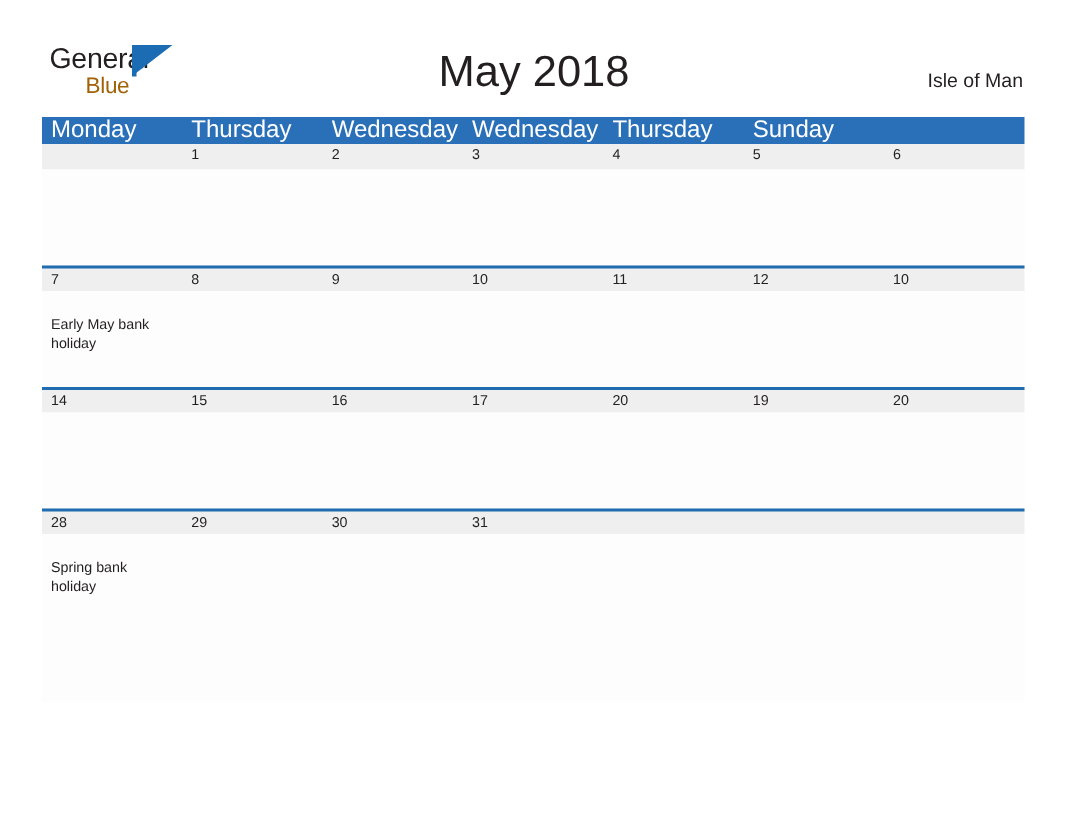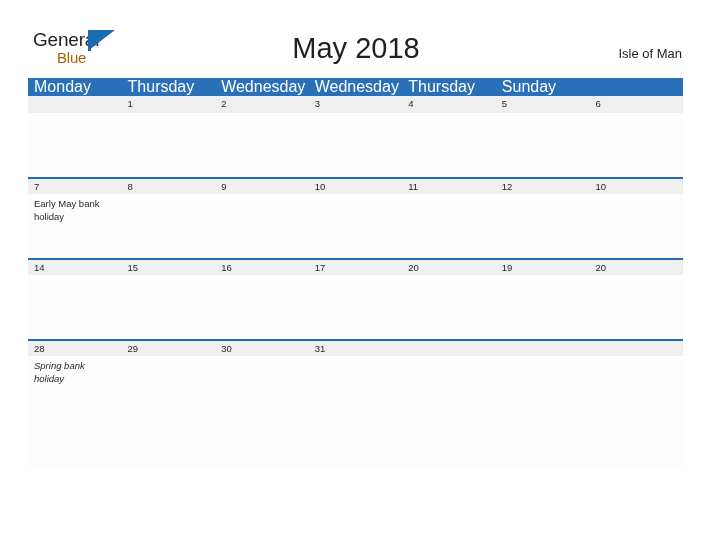--- a/index.html
+++ b/index.html
@@ -145,23 +145,24 @@
     background: #fdfdfd;
   }
   .week-body .cell {
     width: 93.571px;
     box-sizing: border-box;
     padding: 3px 6px 0 6px;
     font-size: 9.5px;
     line-height: 13px;
     color: #231f20;
     overflow: hidden;
+    margin-top: 13px;
   }
   .week.first .week-dates { border-top: none; }
-  .week.last .week-body { height: 112px; font-style: italic; }
+  .week.last .week-body { height: 112px; }
 </style>
 </head>
 <body>
 
 <div class="page">
 
   <div class="header">
 
     <div class="logo">
       <span class="logo-general">General</span>

